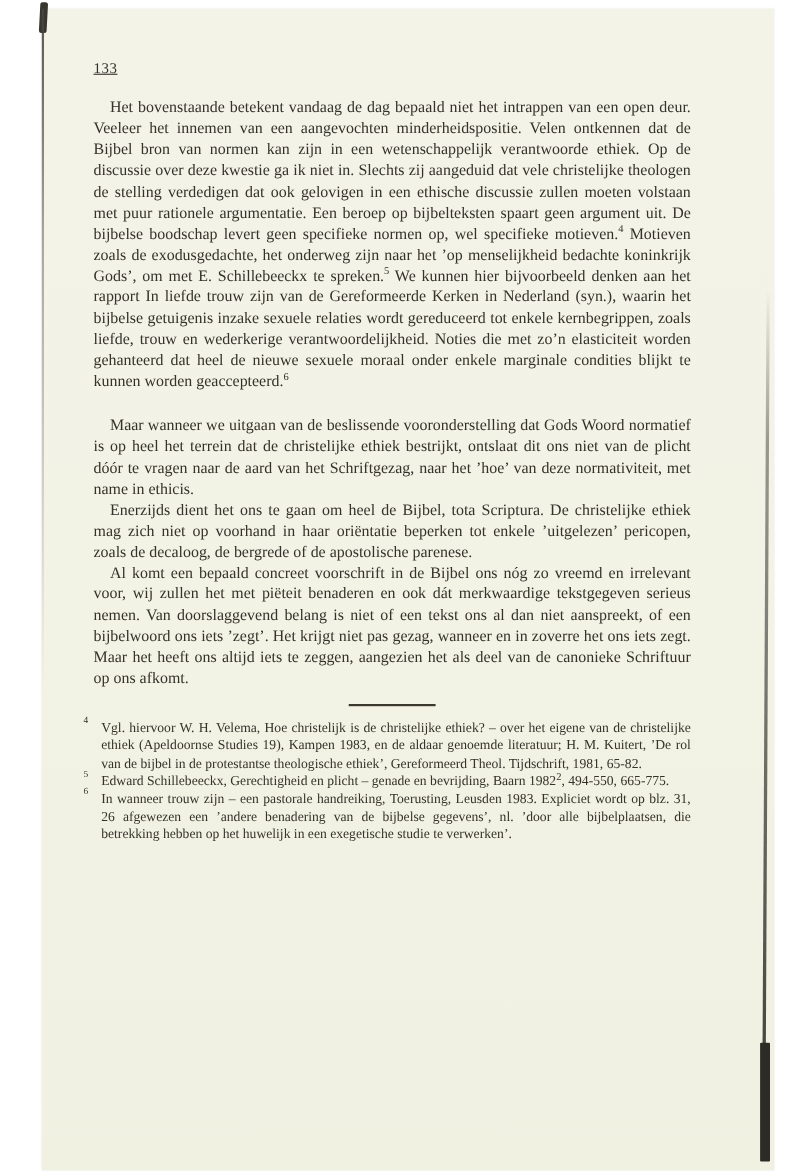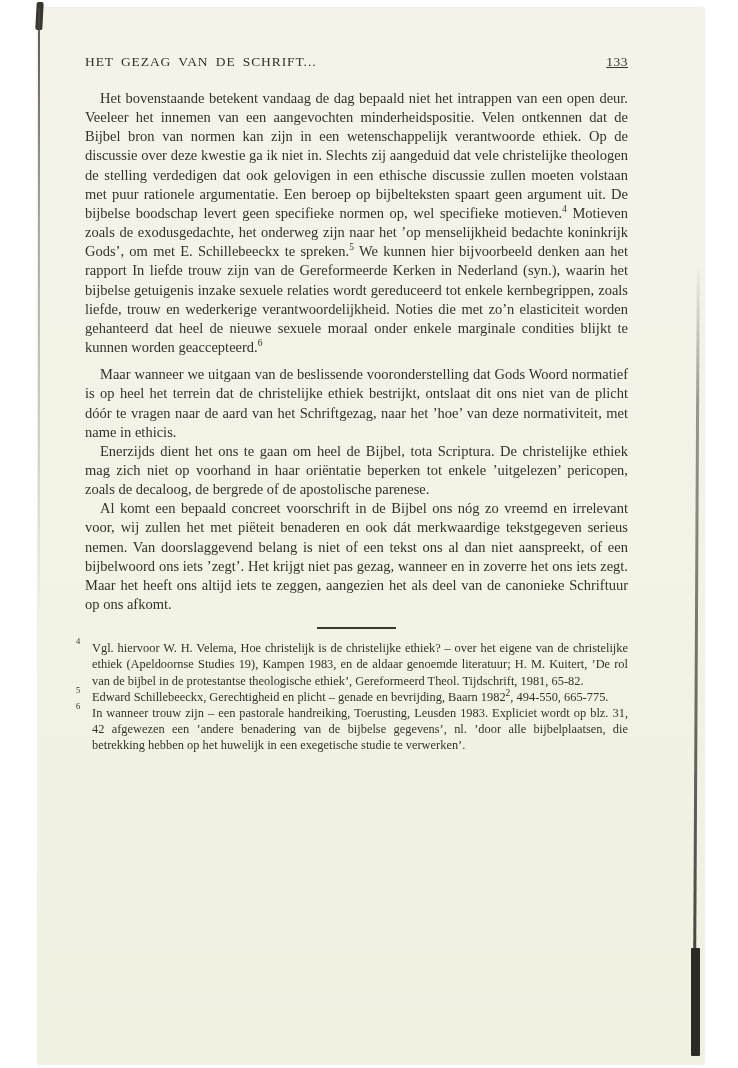--- a/index.html
+++ b/index.html
@@ -72,21 +72,21 @@
   .page-number { letter-spacing: 0.5px; text-decoration: underline; }
   .body-text {
     font-size: 14.5px;
     line-height: 19.15px;
     text-align: justify;
   }
   .body-text p {
     margin: 0;
     text-indent: 15px;
   }
-  .body-text p.gap { margin-top: 8px; }
+  .body-text p.gap { margin-top: 21px; }
   .it { }
   sup {
     font-size: 9.5px;
     line-height: 0;
     vertical-align: super;
   }
   .footnote-rule {
     margin-top: 13px;
     width: 79px;
     height: 2px;
@@ -113,33 +113,32 @@
 
 <div class="scan">
   <div class="page">
     <span class="corner-mark"></span>
     <span class="edge-left"></span>
     <span class="edge-right-thin"></span>
     <span class="edge-right-thick"></span>
 
     <div class="content">
       <div class="page-header">
-        <span>HET GEZAG VAN DE SCHRIFT...</span>
         <span class="page-number">133</span>
       </div>
 
       <div class="body-text">
           <p><span>Het bovenstaande betekent vandaag de dag bepaald niet het intrappen van een open deur. Veeleer het innemen van een aangevochten minderheidspositie. Velen ontkennen dat de Bijbel bron van normen kan zijn in een wetenschappelijk verantwoorde ethiek. Op de discussie over deze kwestie ga ik niet in. Slechts zij aangeduid dat vele christelijke theologen de stelling verdedigen dat ook gelovigen in een ethische discussie zullen moeten volstaan met puur rationele argumentatie. Een beroep op bijbelteksten spaart geen argument uit. De bijbelse boodschap levert geen specifieke normen op, wel specifieke </span><span class="it">motieven.</span><sup>4</sup><span> Motieven zoals de exodusgedachte, het onderweg zijn naar het ’op menselijkheid bedachte koninkrijk Gods’, om met E. Schillebeeckx te spreken.</span><sup>5</sup><span> We kunnen hier bijvoorbeeld denken aan het rapport </span><span class="it">In liefde trouw zijn</span><span> van de Gereformeerde Kerken in Nederland (syn.), waarin het bijbelse getuigenis inzake sexuele relaties wordt gereduceerd tot enkele kernbegrippen, zoals liefde, trouw en wederkerige verantwoordelijkheid. Noties die met zo’n elasticiteit worden gehanteerd dat heel de nieuwe sexuele moraal onder enkele marginale condities blijkt te kunnen worden geaccepteerd.</span><sup>6</sup></p>
           <p class="gap"><span>Maar wanneer we uitgaan van de beslissende vooronderstelling dat Gods Woord normatief is op heel het terrein dat de christelijke ethiek bestrijkt, ontslaat dit ons niet van de plicht dóór te vragen naar de aard van het Schriftgezag, naar het ’hoe’ van deze normativiteit, met name in ethicis.</span></p>
           <p><span>Enerzijds dient het ons te gaan om heel de Bijbel, </span><span class="it">tota Scriptura</span><span>. De christelijke ethiek mag zich niet op voorhand in haar oriëntatie beperken tot enkele ’uitgelezen’ pericopen, zoals de decaloog, de bergrede of de apostolische parenese.</span></p>
           <p><span>Al komt een bepaald concreet voorschrift in de Bijbel ons nóg zo vreemd en irrelevant voor, wij zullen het met piëteit benaderen en ook dát merkwaardige tekstgegeven serieus nemen. Van doorslaggevend belang is niet of een tekst ons al dan niet aanspreekt, of een bijbelwoord ons iets ’zegt’. Het krijgt niet pas gezag, wanneer en in zoverre het ons iets zegt. Maar het heeft ons altijd iets te zeggen, aangezien het als deel van de canonieke Schriftuur op ons afkomt.</span></p>
         </div>
 
       <hr class="footnote-rule">
 
       <div class="footnotes">
           <div class="footnote"><sup class="fn-marker">4</sup><span>Vgl. hiervoor W. H. Velema, </span><span class="it">Hoe christelijk is de christelijke ethiek? – over het eigene van de christelijke ethiek</span><span> (Apeldoornse Studies 19), Kampen 1983, en de aldaar genoemde literatuur; H. M. Kuitert, ’De rol van de bijbel in de protestantse theologische ethiek’, </span><span class="it">Gereformeerd Theol. Tijdschrift</span><span>, 1981, 65-82.</span></div>
           <div class="footnote"><sup class="fn-marker">5</sup><span>Edward Schillebeeckx, </span><span class="it">Gerechtigheid en plicht – genade en bevrijding</span><span>, Baarn 1982</span><sup>2</sup><span>, 494-550, 665-775.</span></div>
-          <div class="footnote"><sup class="fn-marker">6</sup><span class="it">In wanneer trouw zijn – een pastorale handreiking</span><span>, Toerusting, Leusden 1983. Expliciet wordt op blz. 31, 42 afgewezen een ’andere benadering van de bijbelse gegevens’, nl. ’door alle bijbelplaatsen, die betrekking hebben op het huwelijk in een exegetische studie te verwerken’.</span></div>
+          <div class="footnote"><sup class="fn-marker">6</sup><span class="it">In wanneer trouw zijn – een pastorale handreiking</span><span>, Toerusting, Leusden 1983. Expliciet wordt op blz. 31, 26 afgewezen een ’andere benadering van de bijbelse gegevens’, nl. ’door alle bijbelplaatsen, die betrekking hebben op het huwelijk in een exegetische studie te verwerken’.</span></div>
         </div>
     </div>
   </div>
 </div>
 
 </body></html>

